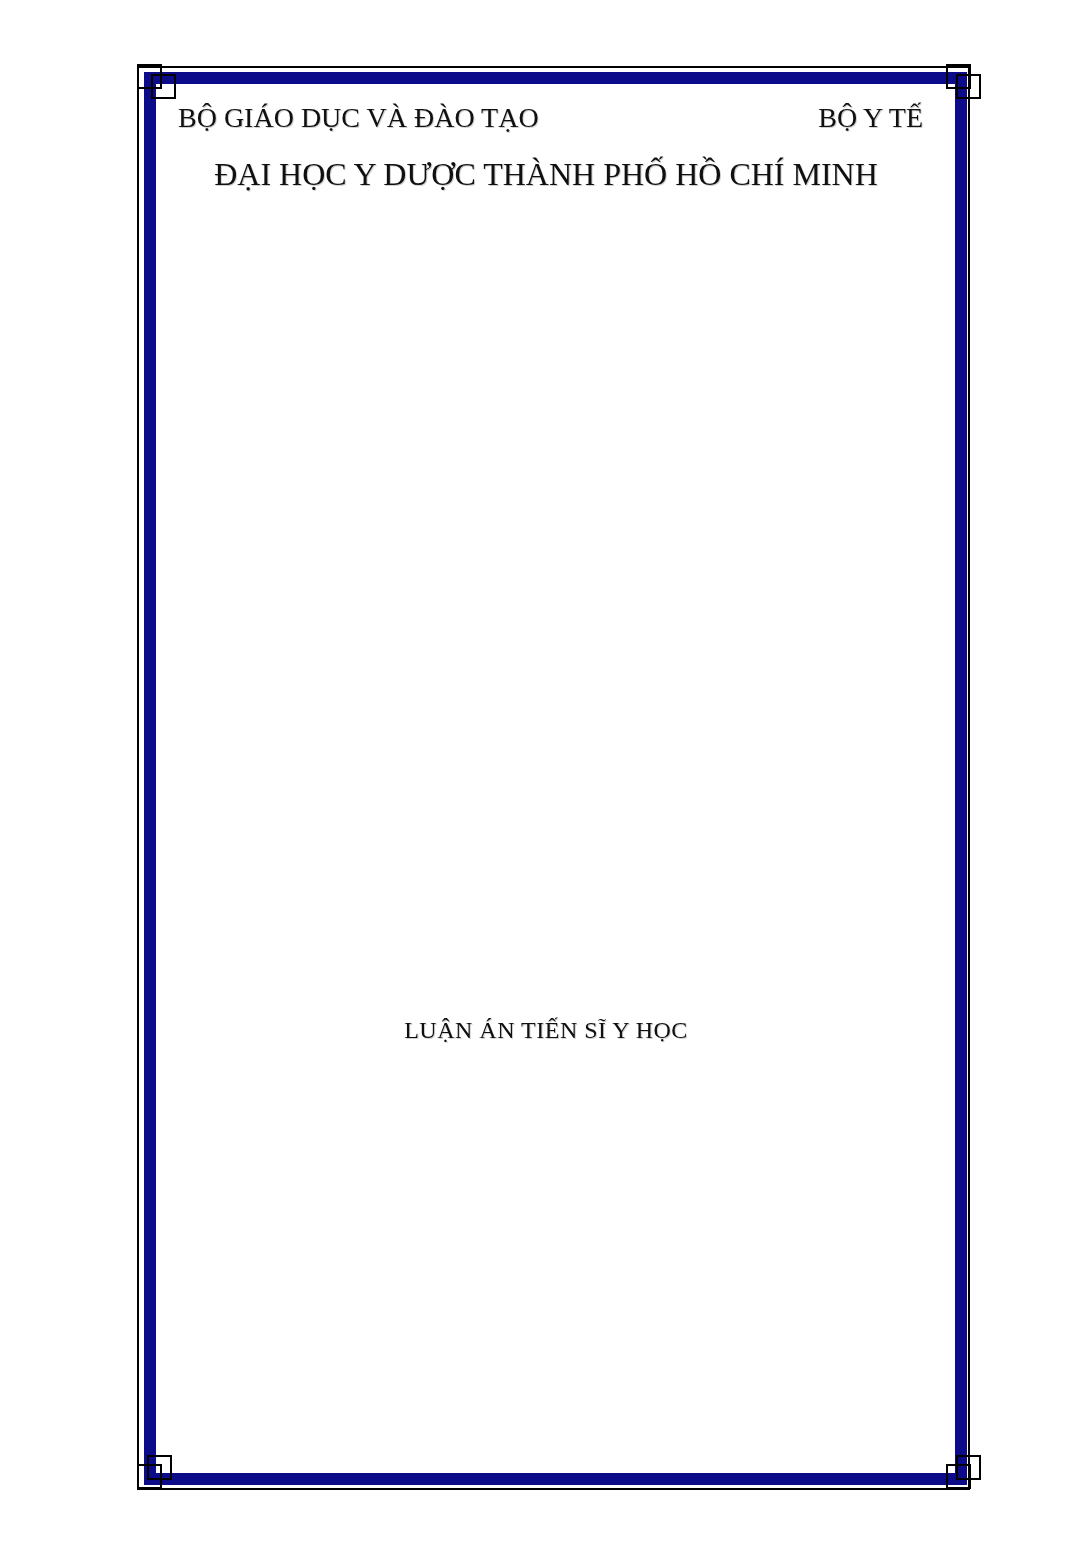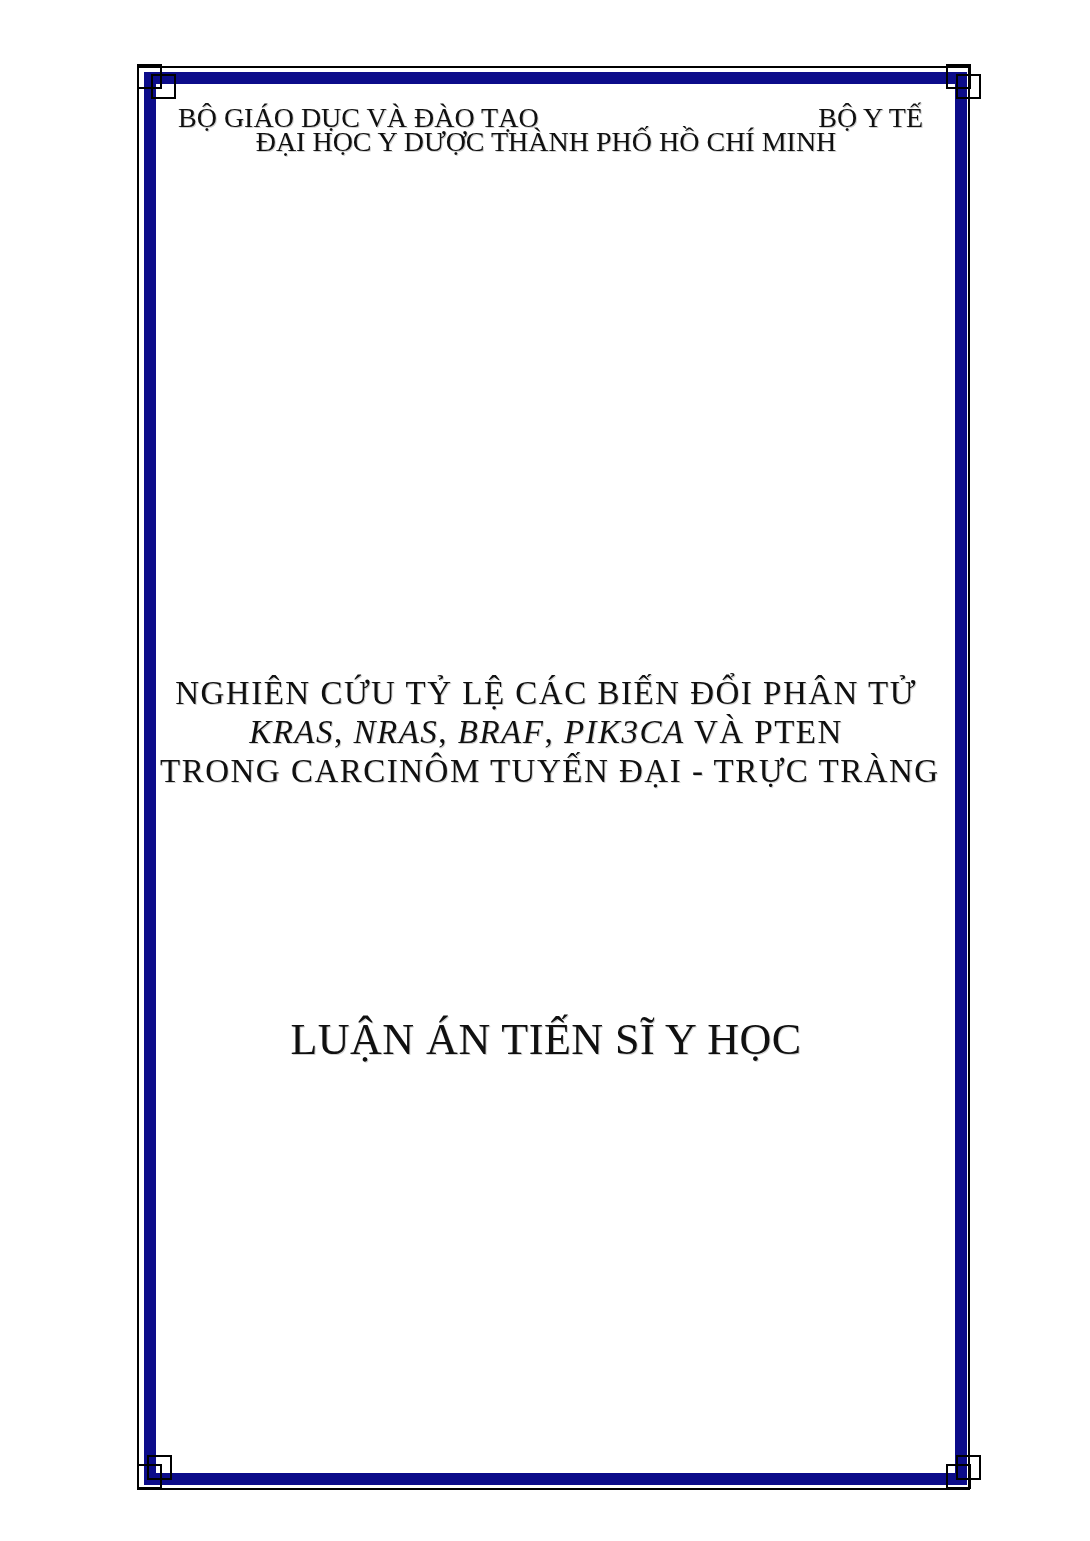--- a/index.html
+++ b/index.html
@@ -60,29 +60,29 @@
     left: 160px; right: 140px;
     text-align: center;
   }
   .header-row {
     left: 178px; right: 149px;
     top: 104px;
     display: flex;
     justify-content: space-between;
     font-size: 28px;
   }
-  .university { top: 128px; font-size: 28px; }
+  .university { top: 158px; font-size: 32px; }
   .author     { top: 374px; font-size: 32px; letter-spacing: 0.5px; }
   .title {
     top: 674px;
     font-size: 33px;
     line-height: 39px;
     letter-spacing: 1.5px;
   }
-  .degree { top: 1018px; font-size: 44px; letter-spacing: 0.5px; }
+  .degree { top: 1018px; font-size: 24px; letter-spacing: 0.5px; }
   .place-year { top: 1369px; font-size: 28px; letter-spacing: 0.5px; }
 </style>
 </head>
 <body>
 
 <div class="page">
 
   <div class="blue-band"></div>
   <div class="pinstripe"></div>
   <div class="sq tl-a"></div>
@@ -94,24 +94,17 @@
   <div class="sq br-a"></div>
   <div class="sq br-b"></div>
 
   <div class="txt header-row">
     <span>BỘ GIÁO DỤC VÀ ĐÀO TẠO</span>
     <span>BỘ Y TẾ</span>
   </div>
   <div class="txt centered university">ĐẠI HỌC Y DƯỢC THÀNH PHỐ HỒ CHÍ MINH</div>
 
 
-  <div class="txt centered title">
-    <div>NGHIÊN CỨU TỶ LỆ CÁC BIẾN ĐỔI PHÂN TỬ</div>
-    <div>
-      <i>KRAS</i><span>, </span><i>NRAS</i><span>, </span><i>BRAF</i><span>, </span><i>PIK3CA</i><span> VÀ PTEN</span>
-    </div>
-    <div>TRONG CARCINÔM TUYẾN ĐẠI - TRỰC TRÀNG</div>
-  </div>
 
   <div class="txt centered degree">LUẬN ÁN TIẾN SĨ Y HỌC</div>
 
 
 </div>
 
 </body></html>

